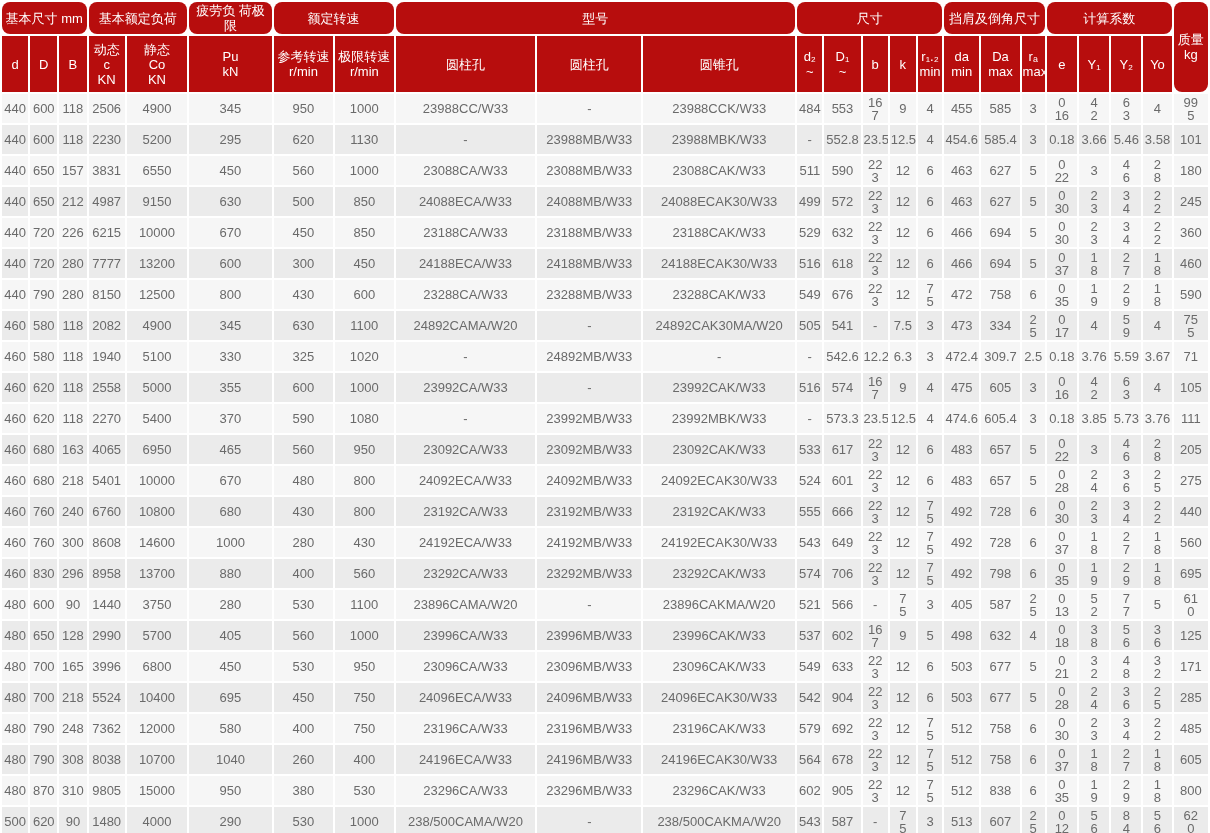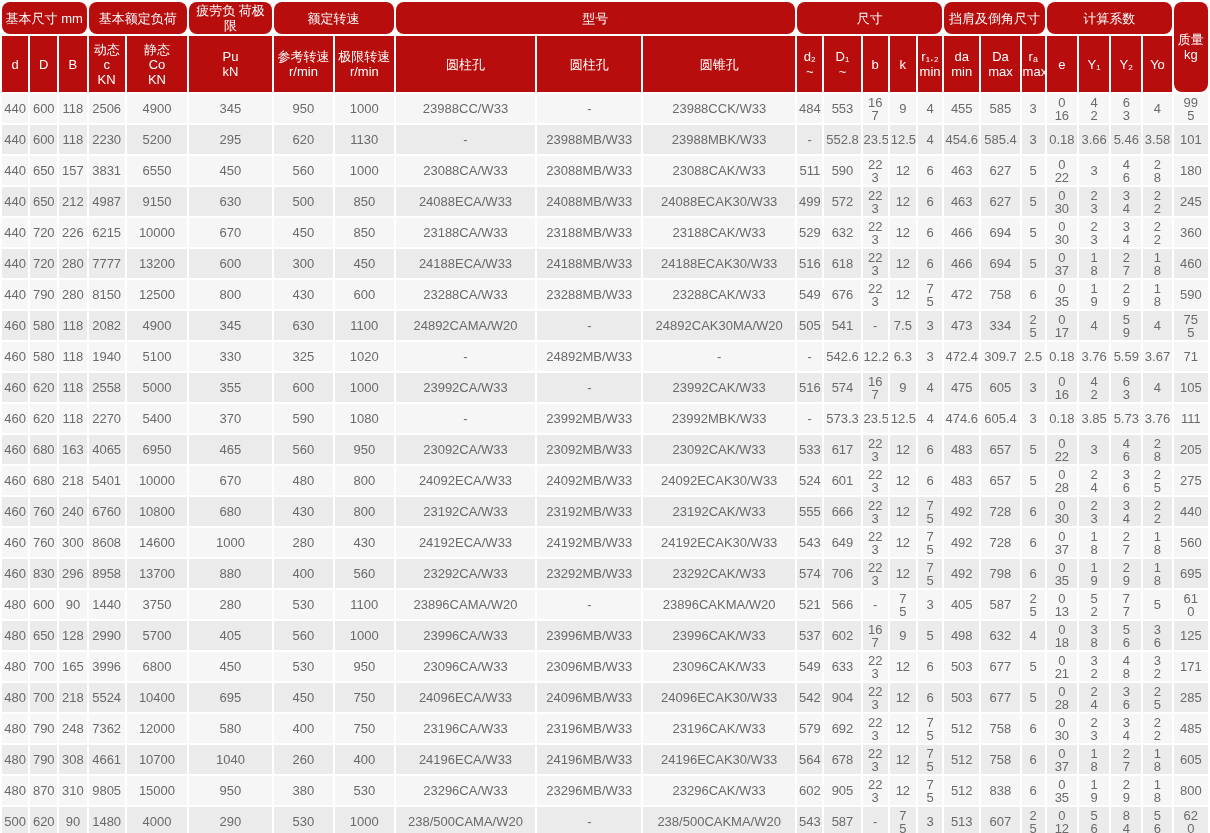--- a/index.html
+++ b/index.html
@@ -749,21 +749,21 @@
           <td>3
 4</td>
           <td>2
 2</td>
           <td>485</td>
         </tr>
         <tr>
           <td>480</td>
           <td>790</td>
           <td>308</td>
-          <td>4661</td>
+          <td>8038</td>
           <td>10700</td>
           <td>1040</td>
           <td>260</td>
           <td>400</td>
           <td>24196ECA/W33</td>
           <td>24196MB/W33</td>
           <td>24196ECAK30/W33</td>
           <td>564</td>
           <td>678</td>
           <td>22

